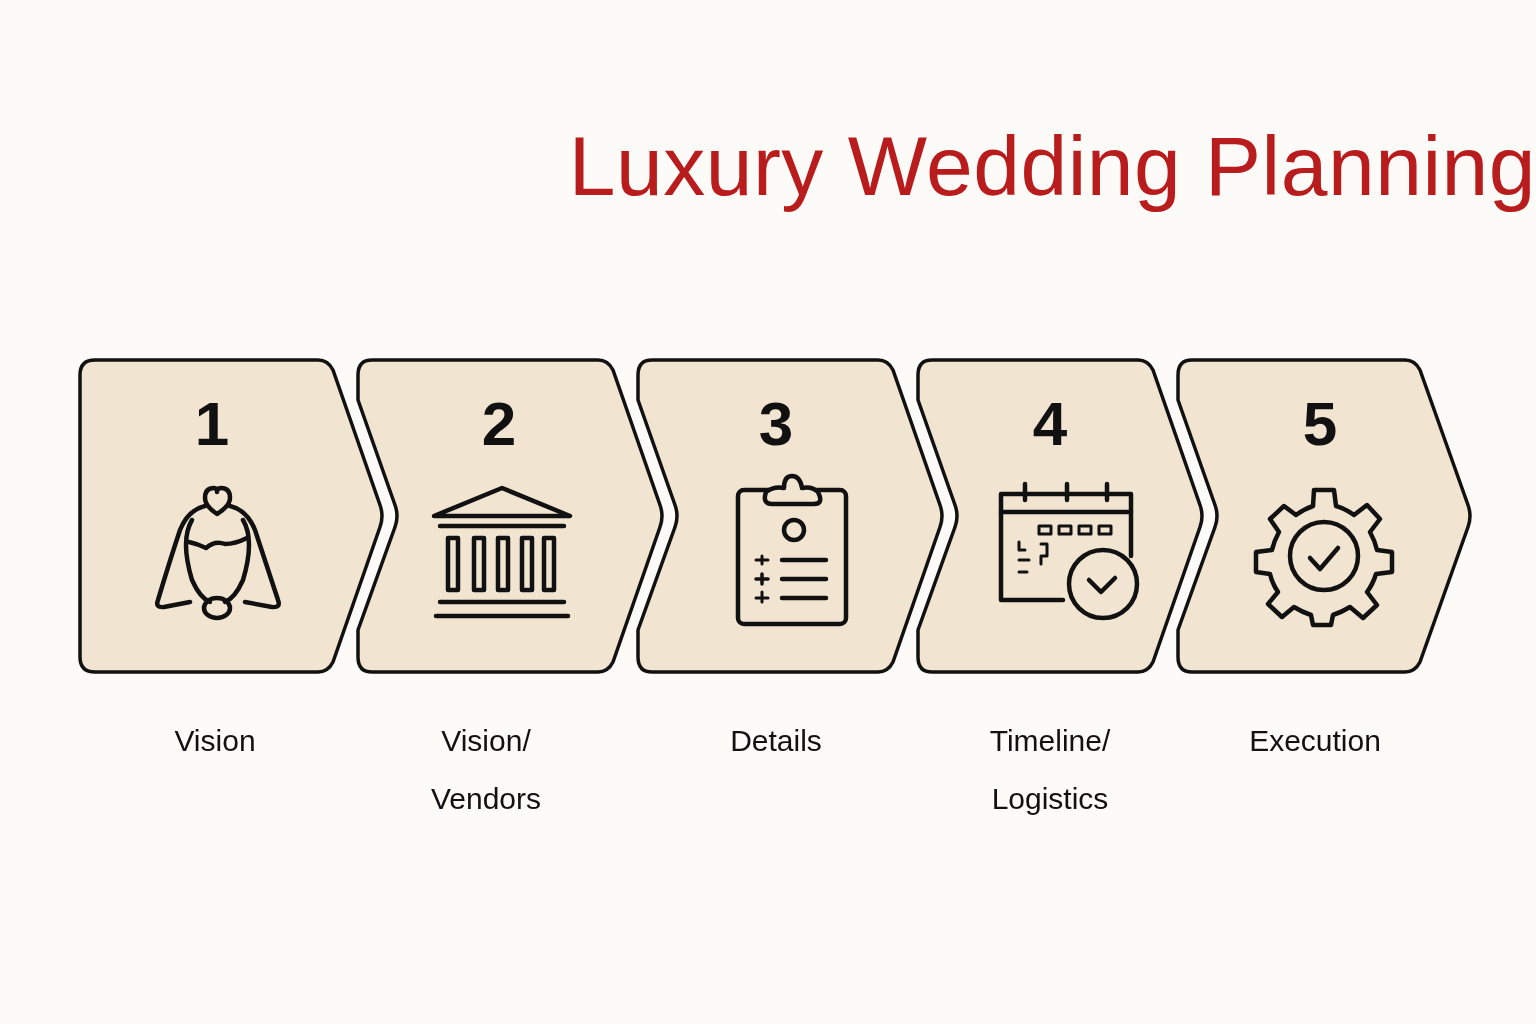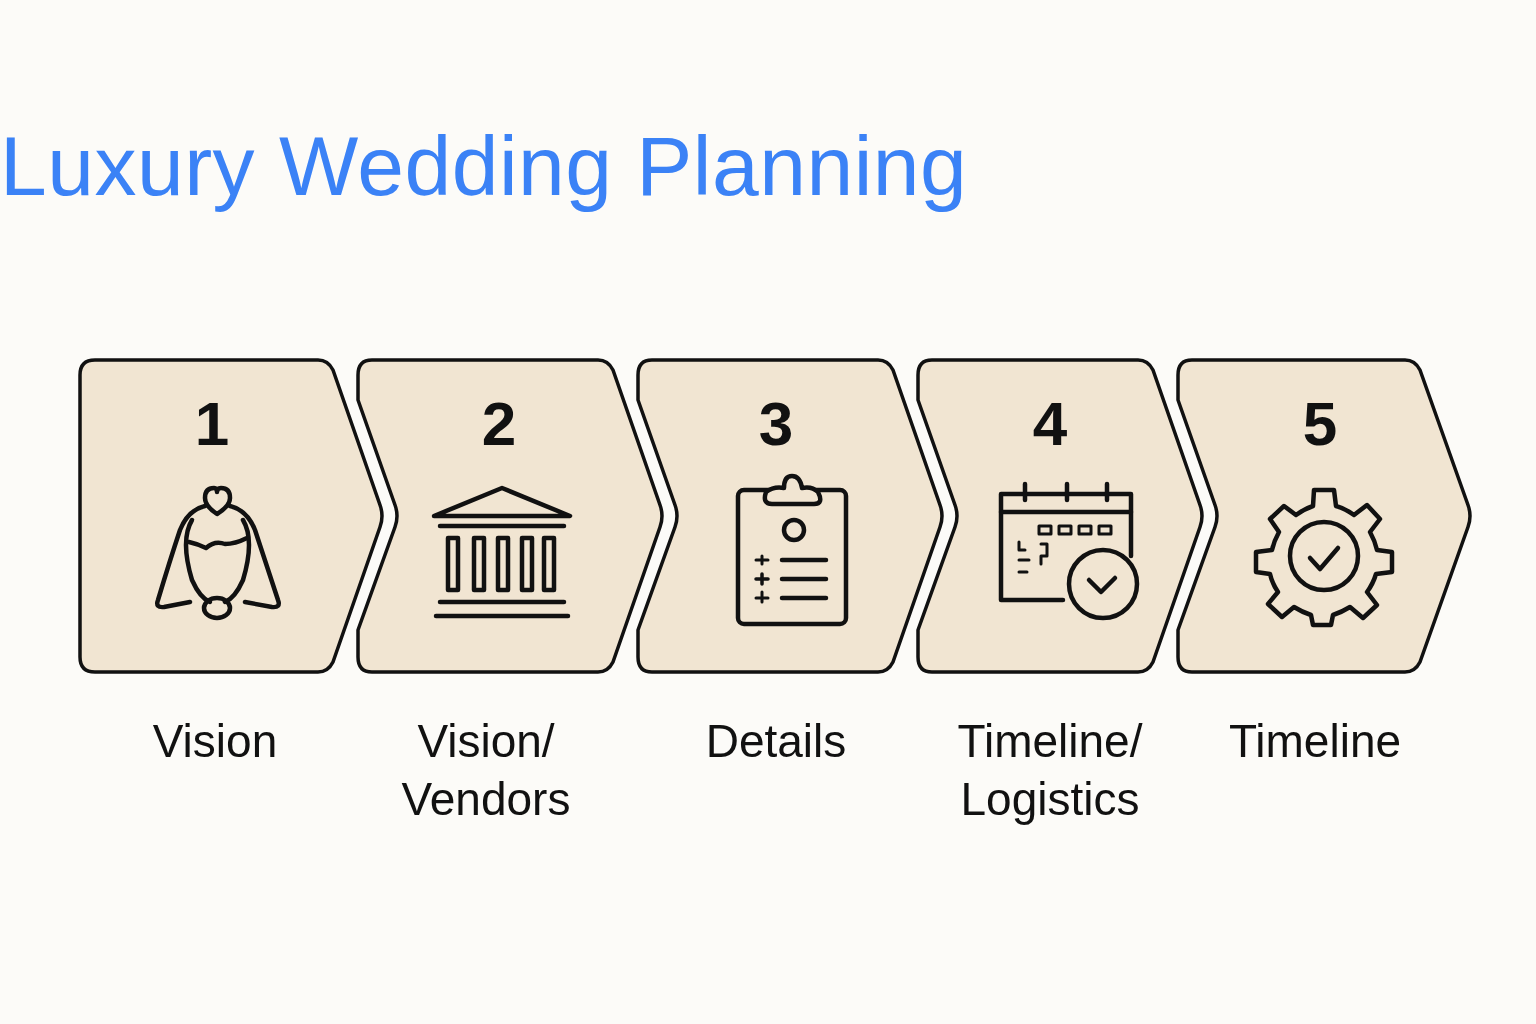--- a/index.html
+++ b/index.html
@@ -6,34 +6,34 @@
     body {
       width: 1536px; height: 1024px;
       background: #fcfbf8;
       position: relative;
       overflow: hidden;
       font-family: "Liberation Sans", "DejaVu Sans", sans-serif;
       color: #111;
     }
     .title {
       position: absolute; left: 0; top: 118px; width: 1536px;
-      text-align: left;
+      text-align: right;
       font-size: 84px; font-weight: 400; letter-spacing: 0.5px;
-      color: #3b82f6;
+      color: #b91c1c;
     }
     .flow { position: absolute; left: 0; top: 0; width: 1536px; height: 1024px; }
     .num {
       position: absolute; top: 388px;
       font-size: 62px; font-weight: 700; text-align: center; width: 80px;
       color: #111;
     }
     .icon { position: absolute; top: 470px; }
     .label {
       position: absolute; top: 712px;
-      font-size: 46px; line-height: 58px; text-align: center; color: #111;
+      font-size: 30px; line-height: 58px; text-align: center; color: #111;
       white-space: pre-line;
     }
   </style>
 </head>
 <body>
 
 <div class="title">Luxury Wedding Planning</div>
 
 <div class="flow">
 
@@ -105,14 +105,14 @@
     <circle cx="72" cy="72" r="34"></circle>
     <path d="M58,74 L68,85 L86,64"></path>
   </svg>
 
   <div class="label" style="left:100px;width:230px">Vision</div>
   <div class="label" style="left:370px;width:232px">Vision/
 Vendors</div>
   <div class="label" style="left:660px;width:232px">Details</div>
   <div class="label" style="left:930px;width:240px">Timeline/
 Logistics</div>
-  <div class="label" style="left:1190px;width:250px">Timeline</div>
+  <div class="label" style="left:1190px;width:250px">Execution</div>
 </div>
 
 </body></html>

